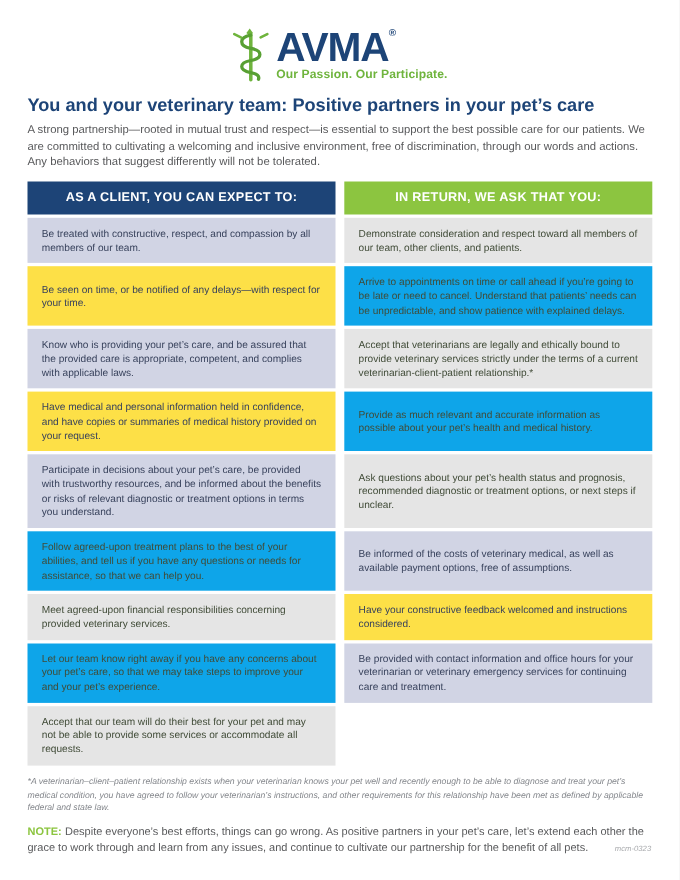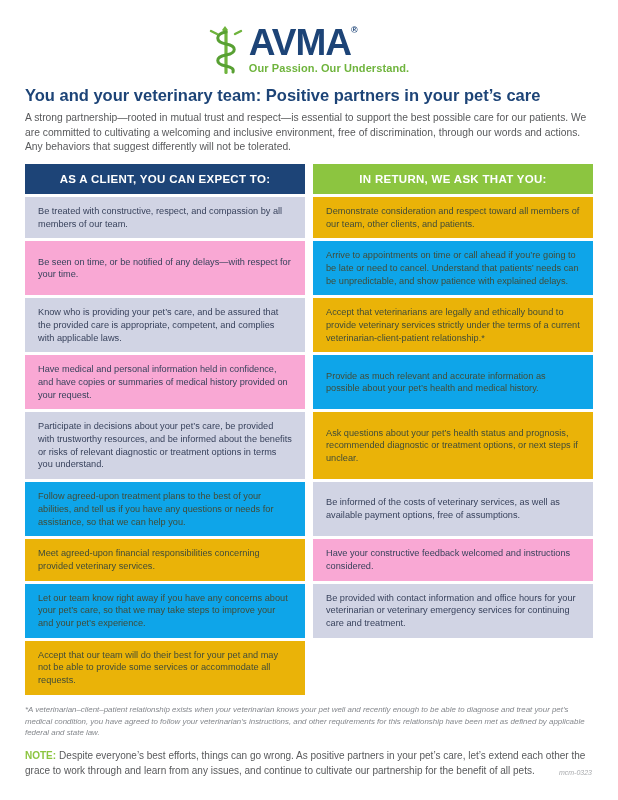--- a/index.html
+++ b/index.html
@@ -24,22 +24,22 @@
   
   .table { display:grid; grid-template-columns:1fr 1fr; column-gap:8px; row-gap:3px; }
   .th { color:#ffffff; font-weight:bold; font-size:11.5px; letter-spacing:0.3px;
         height:30px; display:flex; align-items:center; justify-content:center; }
   .th-left { background:#1d4477; }
   .th-right { background:#8cc540; }
   .cell { font-size:9.2px; line-height:1.38; padding:8px 13px; display:flex; align-items:center; }
   .cl { color:#38425c; }
   .cr { color:#414c38; }
   .cl.light { background:#d1d4e4; }
-  .cl.dark  { background:#f9a8d4; }
-  .cr.light { background:#eab308; }
+  .cl.dark  { background:#fde047; }
+  .cr.light { background:#e5e5e5; }
   .cr.dark  { background:#0ea5e9; }
 
   
   .footnote { font-style:italic; color:#84878c; font-size:7.9px; line-height:1.5; margin-top:9px; }
   .note { color:#58595b; font-size:10px; line-height:1.45; margin-top:10px; }
   .note-label { color:#8cc540; font-weight:bold; margin-right:3px; }
 
   .doc-code { position:absolute; right:26px; bottom:24px; color:#a7a9ac; font-size:7px; font-style:italic; }
 </style>
 </head>
@@ -51,21 +51,21 @@
     <span>
       <svg width="34" height="52" viewBox="0 0 34 52">
         <path d="M16 2 L13 6 L16 9 L19 6 Z" fill="#6fb43d"></path>
         <rect x="15.4" y="6" width="3.2" height="44" rx="1.5" fill="#6fb43d"></rect>
         <path d="M17 8 C 6 10, 6 18, 17 20 C 28 22, 28 29, 17 31 C 6 33, 6 40, 17 42 C 23 43.2, 25 45, 24 48" fill="none" stroke="#58a033" stroke-width="3" stroke-linecap="round"></path>
         <path d="M8 10 L2 7 M26 10 L32 7" stroke="#6fb43d" stroke-width="2.4" stroke-linecap="round"></path>
       </svg>
     </span>
     <div class="logo-text-col">
       <div class="logo-wordmark"><span>AVMA</span><span class="logo-reg">®</span></div>
-      <div class="logo-tagline">Our Passion. Our Understand.</div>
+      <div class="logo-tagline">Our Passion. Our Participate.</div>
     </div>
   </div>
 
   <div class="doc-title">You and your veterinary team: Positive partners in your pet’s care</div>
 
   <div class="intro">A strong partnership—rooted in mutual trust and respect—is essential to support the best possible care for our patients. We are committed to cultivating a welcoming and inclusive environment, free of discrimination, through our words and actions. Any behaviors that suggest differently will not be tolerated.</div>
 
   <div class="table">
     <div class="th th-left">AS A CLIENT, YOU CAN EXPECT TO:</div>
     <div class="th th-right">IN RETURN, WE ASK THAT YOU:</div>
@@ -80,21 +80,21 @@
     <div class="cell cr light">Accept that veterinarians are legally and ethically bound to provide veterinary services strictly under the terms of a current veterinarian-client-patient relationship.*</div>
 
     <div class="cell cl dark">Have medical and personal information held in confidence, and have copies or summaries of medical history provided on your request.</div>
     <div class="cell cr dark">Provide as much relevant and accurate information as possible about your pet’s health and medical history.</div>
 
     <div class="cell cl light">Participate in decisions about your pet’s care, be provided with trustworthy resources, and be informed about the benefits or risks of relevant diagnostic or treatment options in terms you understand.</div>
     <div class="cell cr light">Ask questions about your pet’s health status and prognosis, recommended diagnostic or treatment options, or next steps if unclear.</div>
 
     <div class="cell cr dark">Follow agreed-upon treatment plans to the best of your abilities, and tell us if you have any questions or needs for assistance, so that we can help you.</div>
 
-    <div class="cell cl light">Be informed of the costs of veterinary services, as well as available payment options, free of assumptions.</div>
+    <div class="cell cl light">Be informed of the costs of veterinary medical, as well as available payment options, free of assumptions.</div>
     <div class="cell cr light">Meet agreed-upon financial responsibilities concerning provided veterinary services.</div>
 
     <div class="cell cl dark">Have your constructive feedback welcomed and instructions considered.</div>
     <div class="cell cr dark">Let our team know right away if you have any concerns about your pet’s care, so that we may take steps to improve your and your pet’s experience.</div>
 
     <div class="cell cl light">Be provided with contact information and office hours for your veterinarian or veterinary emergency services for continuing care and treatment.</div>
     <div class="cell cr light">Accept that our team will do their best for your pet and may not be able to provide some services or accommodate all requests.</div>
   </div>
 
   <div class="footnote">*A veterinarian–client–patient relationship exists when your veterinarian knows your pet well and recently enough to be able to diagnose and treat your pet’s medical condition, you have agreed to follow your veterinarian’s instructions, and other requirements for this relationship have been met as defined by applicable federal and state law.</div>

